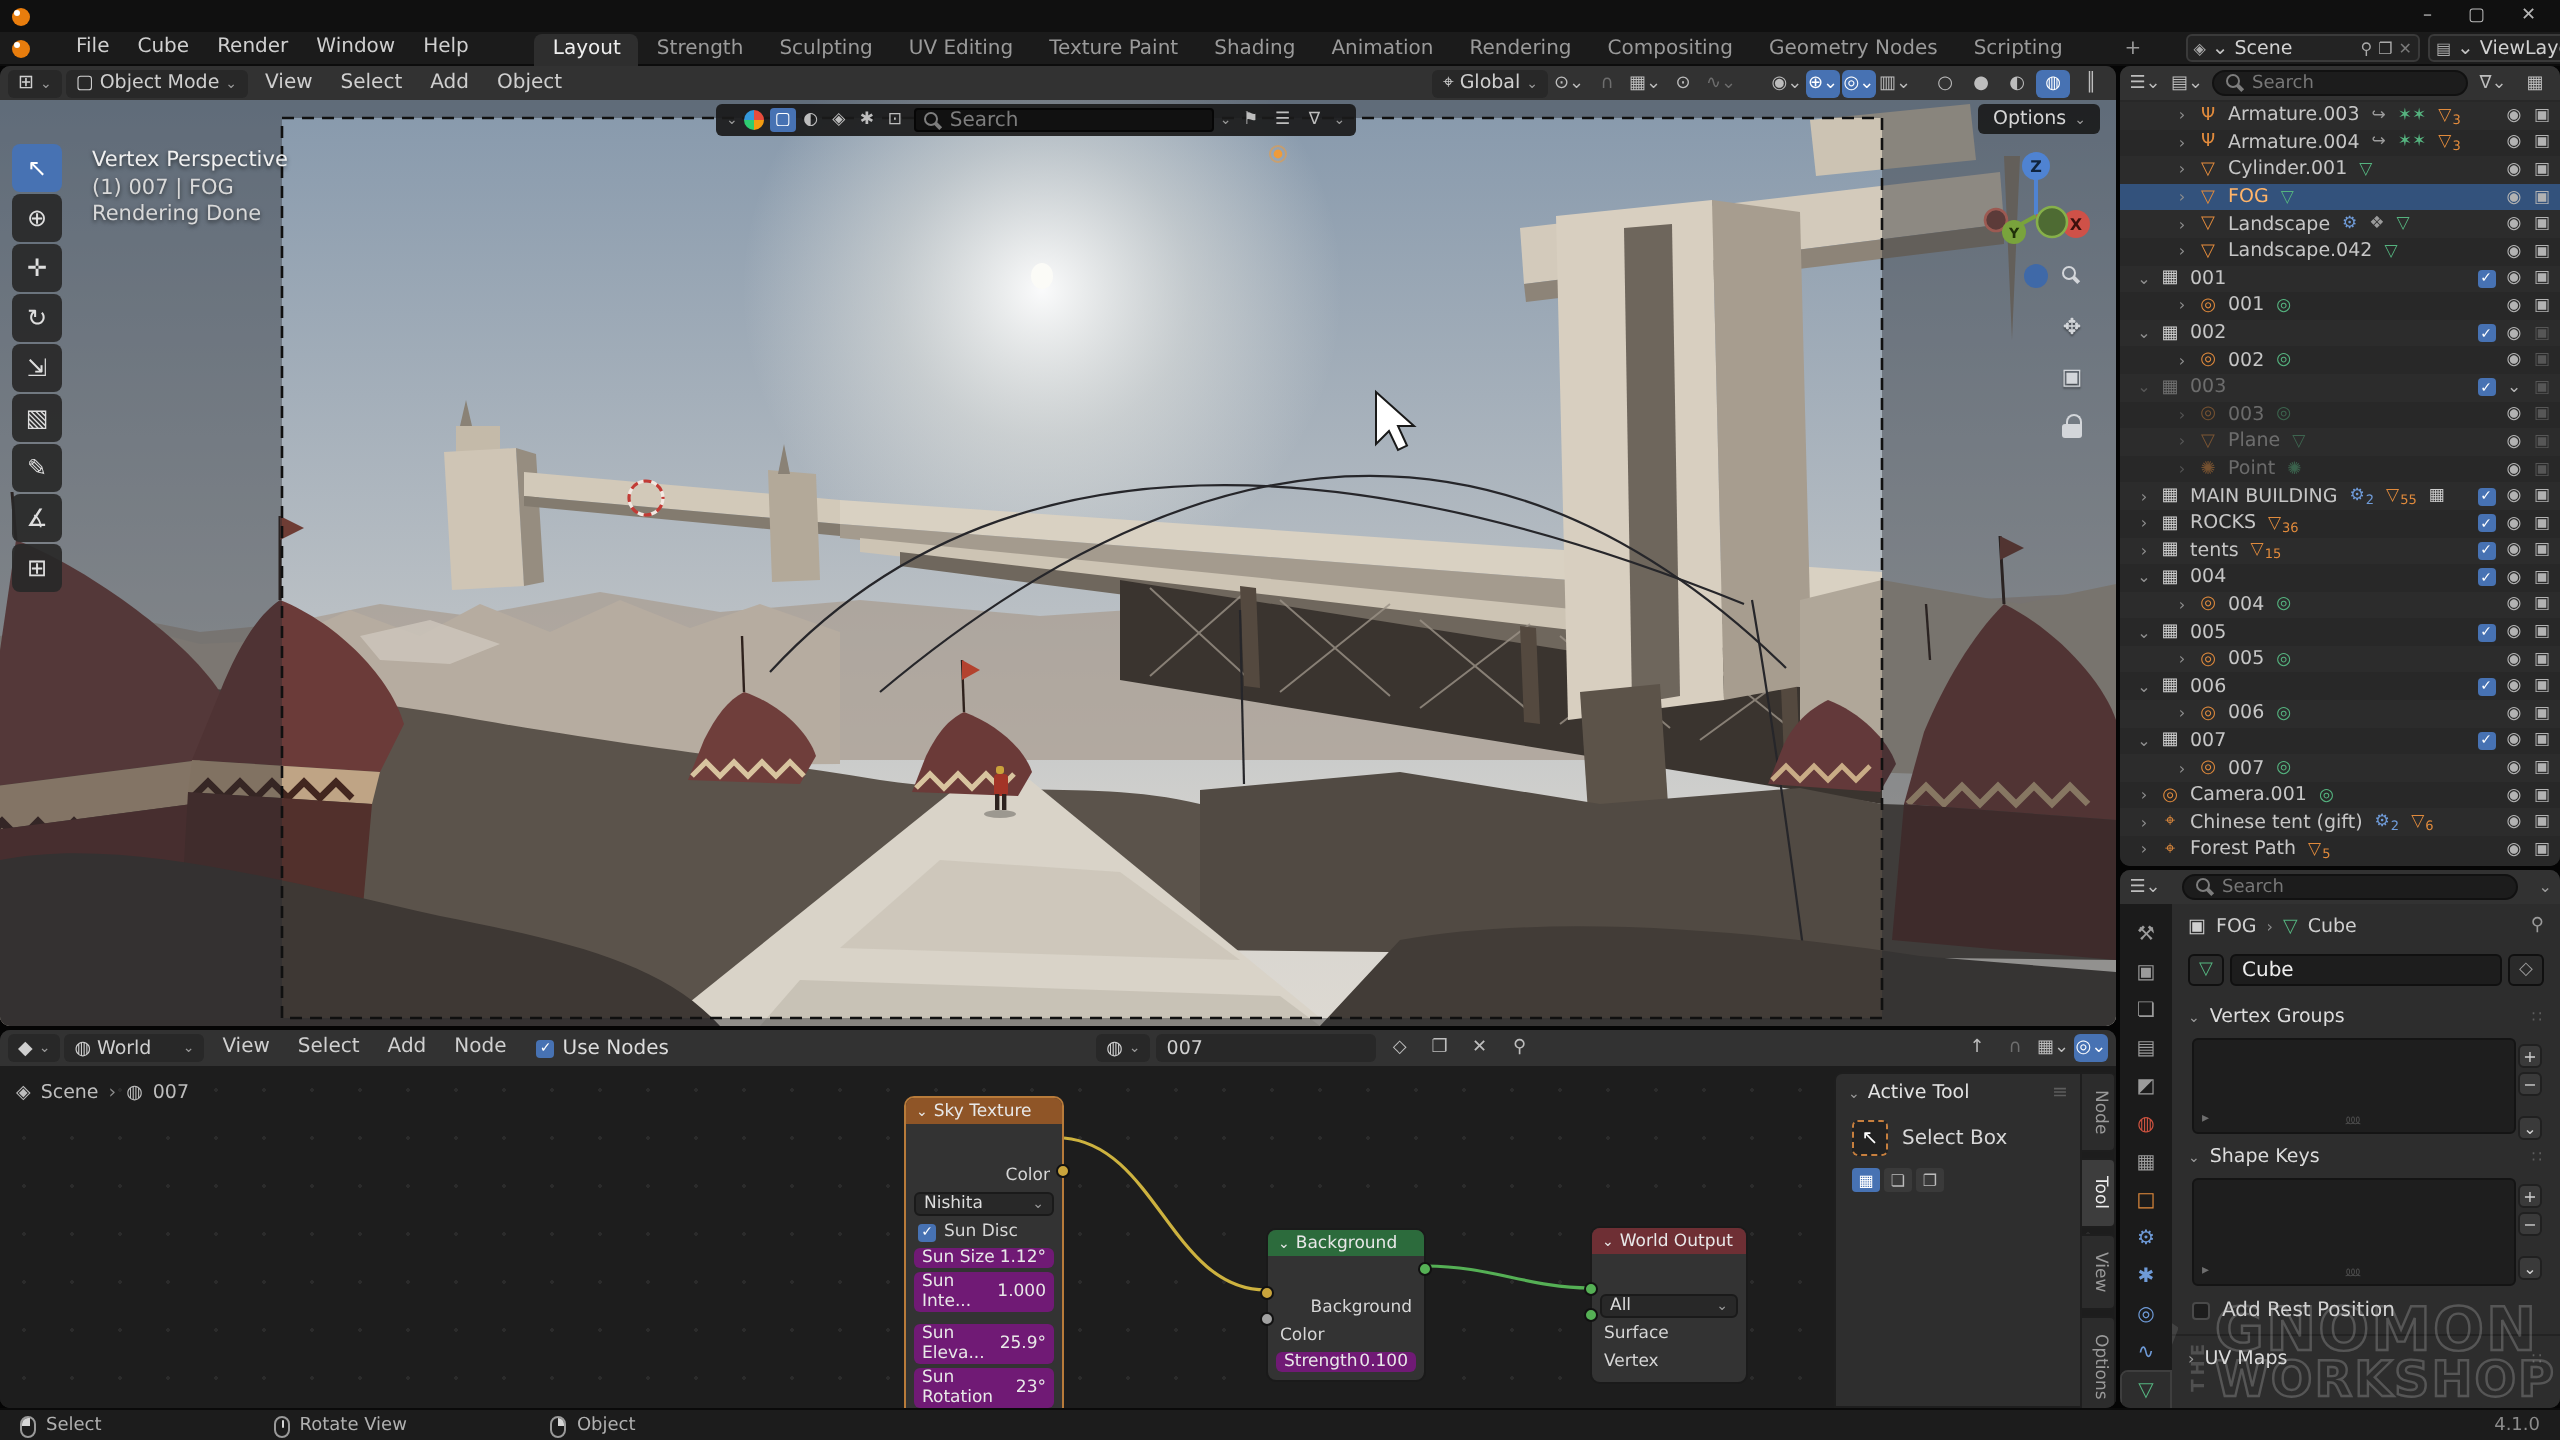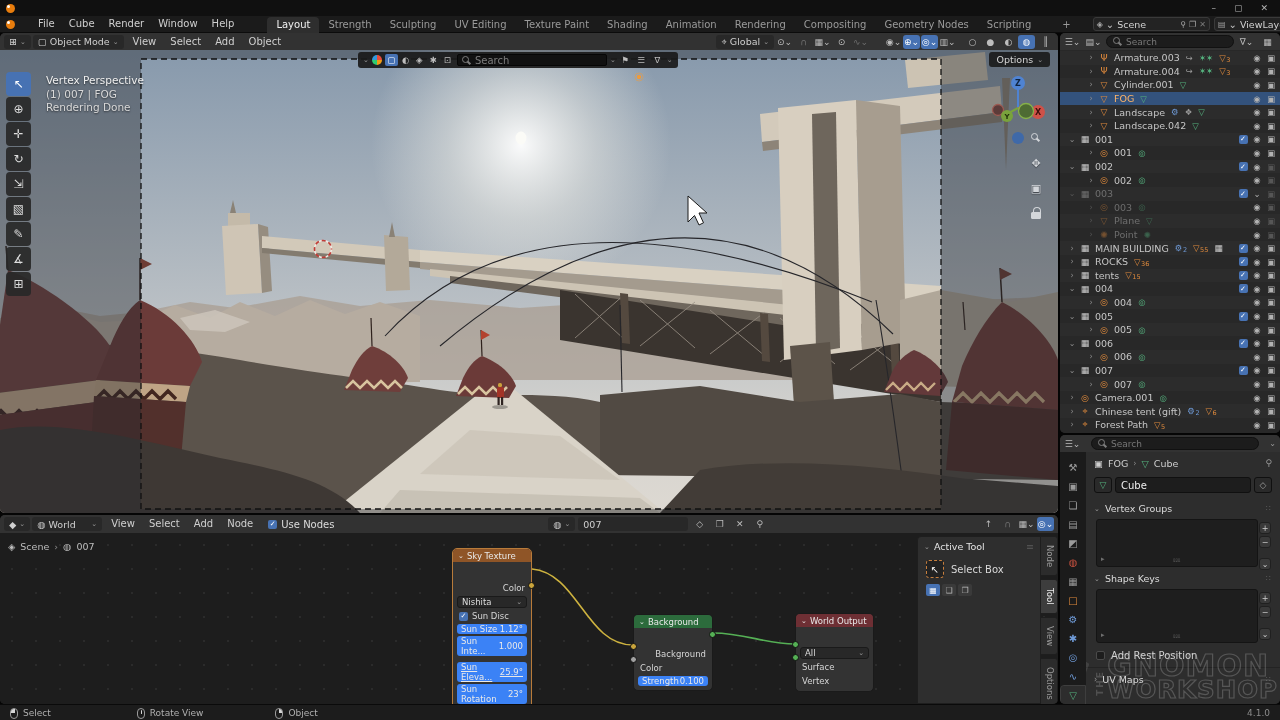--- a/index.html
+++ b/index.html
@@ -67,22 +67,22 @@
   #ne{flex:1;display:flex;flex-direction:column;}
   #ne .ehdr{height:18px;}
   #necanvas{position:relative;flex:1;background-color:#1d1d1d;background-image:radial-gradient(circle,#2b2b2b 1px,transparent 1px);background-size:24px 24px;overflow:hidden;}
   #nebread{position:absolute;left:8px;top:8px;display:flex;gap:5px;align-items:center;color:#bdbdbd;z-index:2;font-size:9.5px;}
   svg#noodles{position:absolute;left:0;top:0;z-index:1;}
   .node{position:absolute;background:#333;border:1px solid #1a1a1a;border-radius:5px;z-index:2;font-size:8.5px;color:#d6d6d6;}
   .node .nhdr{height:13px;border-radius:4px 4px 0 0;display:flex;align-items:center;gap:3px;padding:0 5px;color:#e8e8e8;font-size:8.5px;}
   .node .nbody{padding:20px 4px 4px;display:flex;flex-direction:column;gap:2px;}
   .nrow{height:12px;display:flex;align-items:center;padding:0 2px;}
   .nrow.r{justify-content:flex-end;}
-  .nval{flex:1;height:12px;background:#3b82f6;border-radius:3px;display:flex;align-items:center;justify-content:space-between;padding:0 4px;color:#e8e8e8;}
-  .nval[data-gap="1"]{margin-top:4px;text-decoration:underline;}
+  .nval{flex:1;height:12px;background:#701a75;border-radius:3px;display:flex;align-items:center;justify-content:space-between;padding:0 4px;color:#e8e8e8;}
+  .nval[data-gap="1"]{margin-top:4px;}
   .ndrop{flex:1;height:12px;background:#282828;border:1px solid #1a1a1a;border-radius:3px;display:flex;align-items:center;justify-content:space-between;padding:0 4px;color:#dcdcdc;}
   .nchk{display:flex;align-items:center;gap:4px;height:12px;padding:0 2px;}
   .cbox{width:9px;height:9px;border-radius:2px;background:#4772b3;color:#fff;font-size:7px;display:flex;align-items:center;justify-content:center;flex:none;}
   .cbox.off{background:#1d1d1d;border:1px solid #4a4a4a;color:transparent;}
   .sock{position:absolute;width:7px;height:7px;border-radius:50%;border:1px solid #111;z-index:3;}
   #skynode{left:452px;top:15px;width:80px;border-color:#b87b3a;}
   #skynode .nhdr{background:#8f5527;}
   #bgnode{left:633px;top:81px;width:80px;}
   #bgnode .nhdr{background:#2c6b3c;}
   #outnode{left:795px;top:80px;width:79px;}

